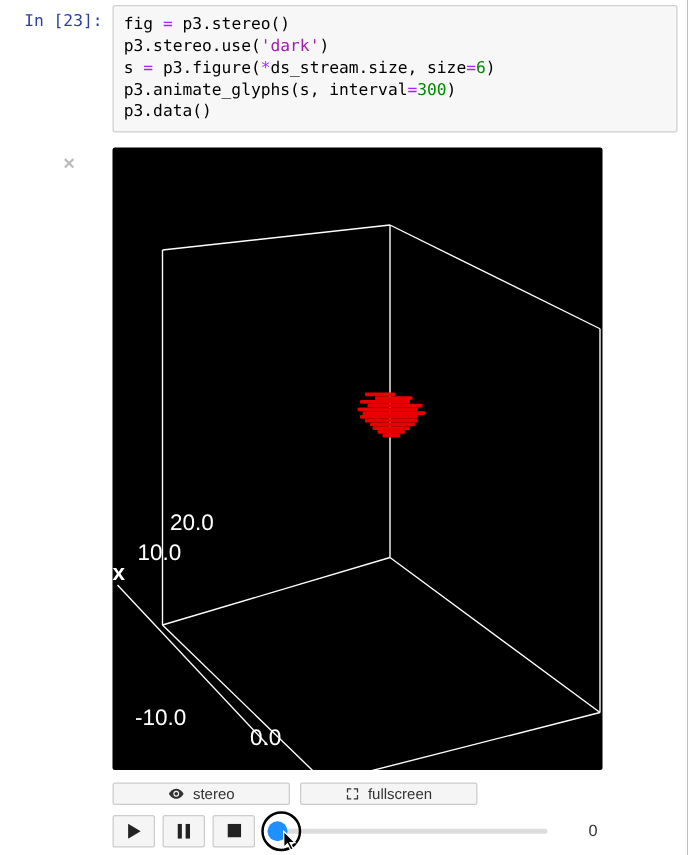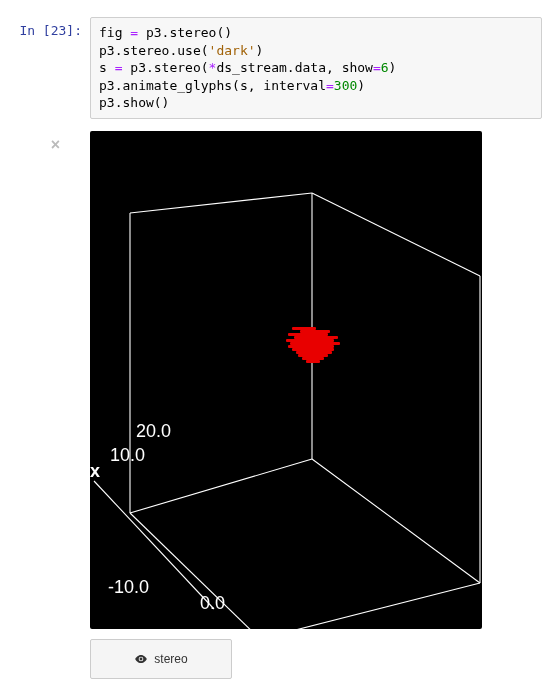--- a/index.html
+++ b/index.html
@@ -5,21 +5,21 @@
   html, body {
     margin: 0;
     padding: 0;
     background: #fff;
     font-family: "Helvetica Neue", Helvetica, Arial, sans-serif;
     font-size: 13px;
     color: #000;
   }
   .cell {
     display: flex;
-    padding: 17px 8px 0 8px;
+    padding: 4px 8px 0 8px;
   }
   .prompt {
     width: 82px;
     flex: 0 0 82px;
     text-align: right;
     padding: 6px 8px 0 0;
     font-family: Menlo, Monaco, Consolas, "DejaVu Sans Mono", monospace;
     font-size: 13px;
     color: #303F9F;
     box-sizing: border-box;
@@ -30,21 +30,21 @@
     border: 1px solid #cfcfcf;
     border-radius: 2px;
     padding: 6px 8px;
     font-family: Menlo, Monaco, Consolas, "DejaVu Sans Mono", monospace;
     font-size: 13px;
     line-height: 1.35;
     white-space: pre;
     color: #000;
     overflow: hidden;
   }
-  .tok-str { color: #a16207; }
+  .tok-str { color: #a21caf; }
   .tok-op  { color: #AA22FF; }
   .tok-num { color: #008800; }
 
   .output-area {
     display: flex;
     padding: 12px 8px 8px 8px;
   }
   .out-prompt {
     width: 82px;
     flex: 0 0 82px;
@@ -103,21 +103,21 @@
     width: 392px;
   }
   .btn-row {
     display: flex;
     gap: 8px;
   }
   .btn {
     background: #f5f5f5;
     border: 1px solid #ccc;
     border-radius: 2px;
-    height: 40px;
+    height: 18px;
     display: flex;
     align-items: center;
     justify-content: center;
     font-size: 12px;
     color: #333;
     cursor: pointer;
     box-sizing: border-box;
   }
   .btn.wide1 { width: 142px; }
   .btn.wide2 { width: 142px; }
@@ -193,23 +193,23 @@
     padding-right: 4px;
   }
 </style>
 </head>
 <body>
 
 <div class="cell">
   <div class="prompt">In [23]:</div>
   <div class="code-box"><span>fig </span><span class="tok-op">=</span><span> p3.stereo()</span>
 <span>p3.stereo.use(</span><span class="tok-str">'dark'</span><span>)</span>
-<span>s </span><span class="tok-op">=</span><span> p3.stereo(</span><span class="tok-op">*</span><span>ds_stream.data, show</span><span class="tok-op">=</span><span class="tok-num">6</span><span>)</span>
+<span>s </span><span class="tok-op">=</span><span> p3.figure(</span><span class="tok-op">*</span><span>ds_stream.size, size</span><span class="tok-op">=</span><span class="tok-num">6</span><span>)</span>
 <span>p3.animate_glyphs(s, interval</span><span class="tok-op">=</span><span class="tok-num">300</span><span>)</span>
-<span>p3.show()</span></div>
+<span>p3.data()</span></div>
 </div>
 
 <div class="output-area">
   <div class="out-prompt">
     <div class="close-x">×</div>
   </div>
   <div class="out-body">
     <div class="viz">
       <svg class="wire" width="392" height="498">
 
@@ -253,20 +253,28 @@
     <div class="controls">
       <div class="btn-row">
         <div class="btn wide1">
           <span class="pre-icon">
             <svg width="14" height="14" viewBox="0 0 24 24" fill="#333">
                 <path d="M12 5c-5 0-9 4.5-10 7 1 2.5 5 7 10 7s9-4.5 10-7c-1-2.5-5-7-10-7zm0 11a4 4 0 1 1 0-8 4 4 0 0 1 0 8zm0-6.5a2.5 2.5 0 1 0 0 5 2.5 2.5 0 0 0 0-5z"></path>
               </svg>
           </span>
           <span>stereo</span>
         </div>
+        <div class="btn wide2">
+          <span class="pre-icon">
+            <svg width="12" height="12" viewBox="0 0 24 24" fill="#333">
+                <path d="M3 3h7v2H5v5H3V3zm18 0v7h-2V5h-5V3h7zM3 21v-7h2v5h5v2H3zm18 0h-7v-2h5v-5h2v7z"></path>
+              </svg>
+          </span>
+          <span>fullscreen</span>
+        </div>
       </div>
 
       <div class="player-row">
         <div class="pbtn">
           <svg width="11" height="12" viewBox="0 0 10 12">
               <path d="M0 0l10 6-10 6z" fill="#222"></path>
             </svg>
         </div>
         <div class="pbtn">
           <svg width="10" height="12" viewBox="0 0 10 12">

